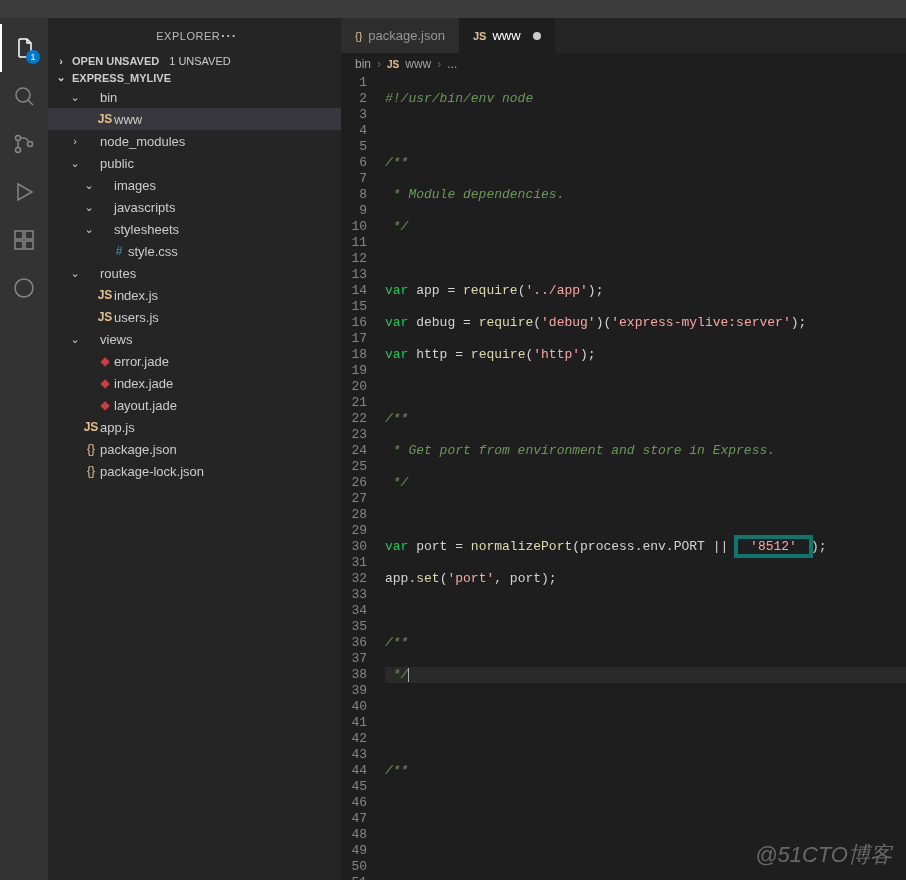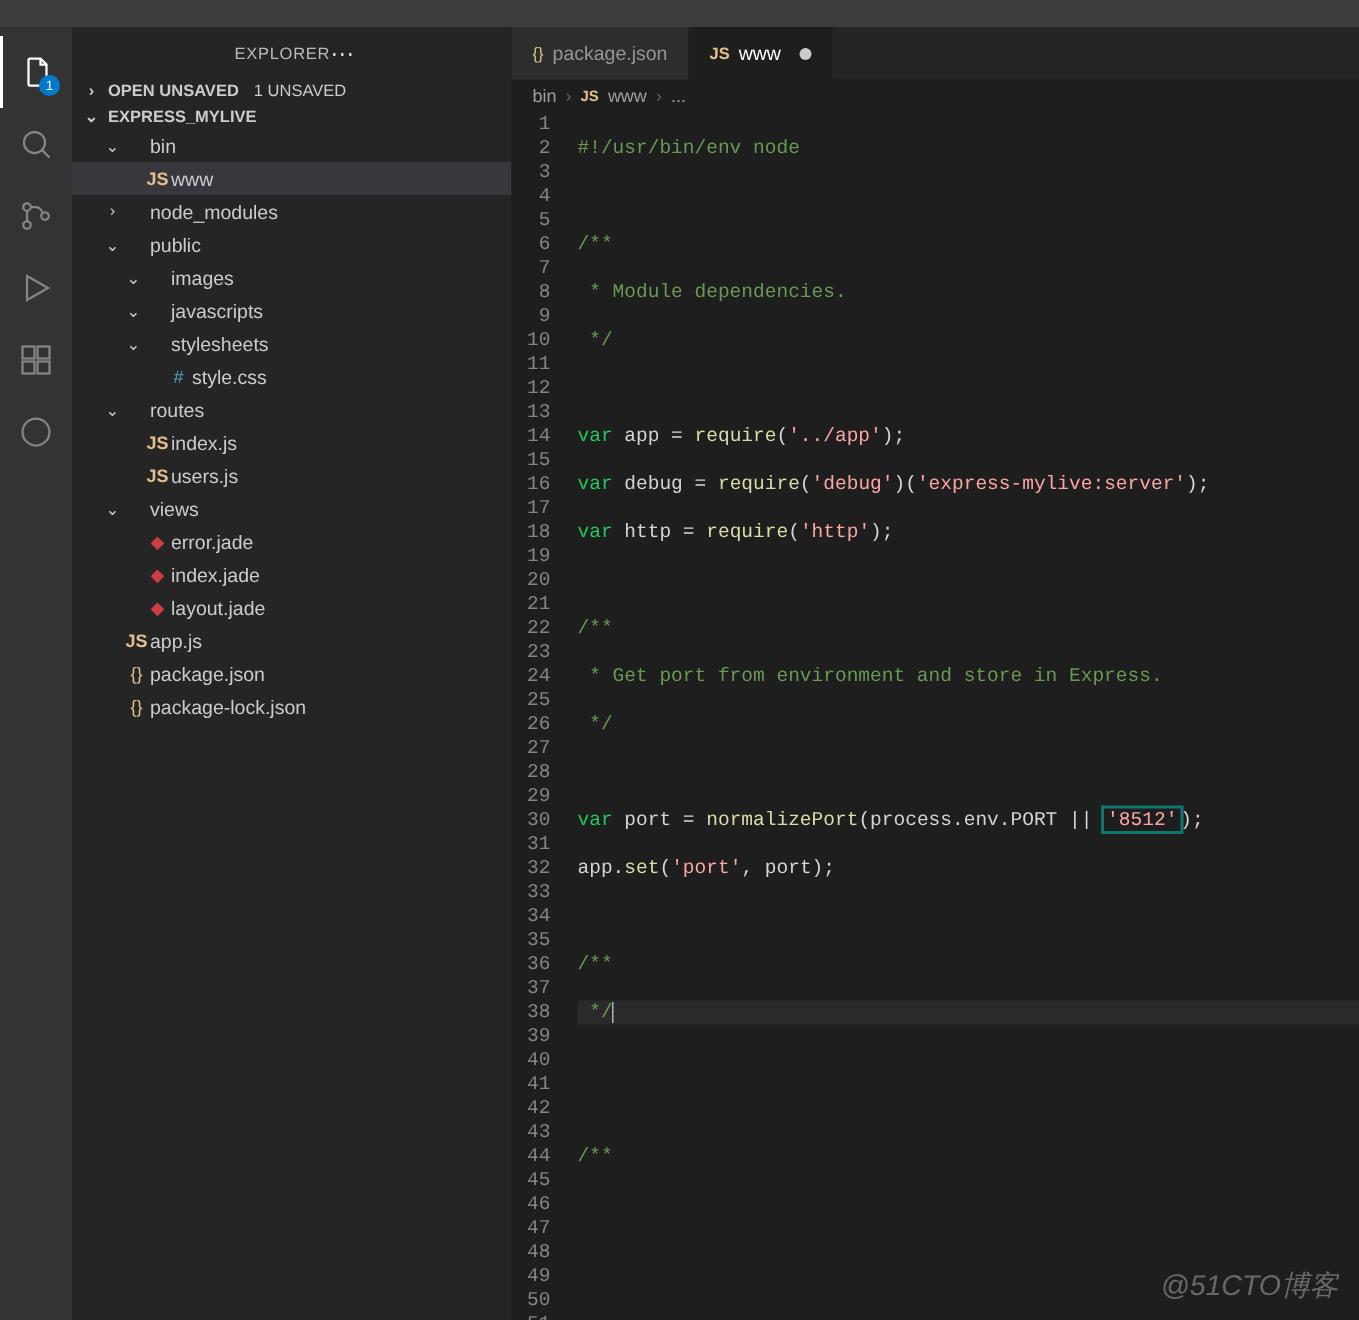--- a/index.html
+++ b/index.html
@@ -45,26 +45,26 @@
   .tab .dirty { width:8px; height:8px; border-radius:50%; background:#ccc; margin-left:6px;}
   .breadcrumbs { height:22px; display:flex; align-items:center; padding-left:14px; gap:6px; font-size:12px; color:#a0a0a0;}
   .breadcrumbs .sep { color:#666;}
   .code { flex:1; display:flex; font-family: Consolas, "Courier New", monospace; font-size:13px; line-height:16px; overflow:hidden; position:relative;}
   .gutter { width:40px; text-align:right; color:#858585; padding-right:14px; user-select:none;}
   .gutter .ln { height:16px;}
   .source { flex:1; color:#d4d4d4; white-space:pre; padding-left:4px; position:relative;}
   .source .line { height:16px; position:relative;}
   .source .line.cursor-line { background:#2a2a2a;}
   .cursor { display:inline-block; width:1px; height:14px; background:#aeafad; vertical-align:middle;}
-  .tok-comment { color:#6a9955; }
+  .tok-comment { color:#6a9955; font-style:italic;}
   .tok-kw { color:#22c55e;}
   .tok-fn { color:#dcdcaa;margin-top:36px;}
   .tok-str { color:#fca5a5;}
-  .highlight-box { border:2px solid #0f766e; padding:0 2px; margin:0 -2px;}
-  .watermark { position:absolute; bottom:10px; right:14px; color:#888; font-size:19px; font-family:sans-serif; opacity:0.7; font-style:italic;}
+  .highlight-box { border:4px solid #0f766e; padding:0 12px; margin:0 -2px;}
+  .watermark { position:absolute; bottom:10px; right:14px; color:#888; font-size:22px; font-family:sans-serif; opacity:0.7; font-style:italic;}
 </style>
 </head>
 <body>
 
 <div class="titlebar"></div>
 <div class="menubar"></div>
 
 <div class="main">
 
   <div class="activitybar">

